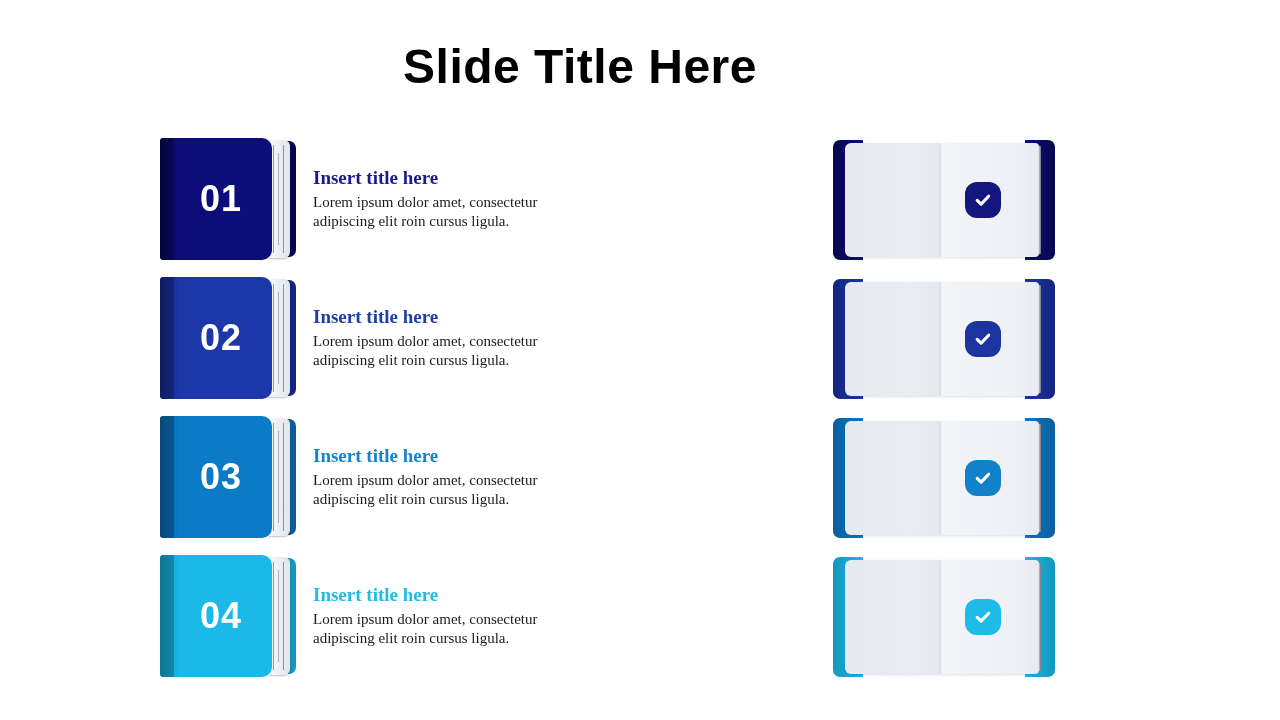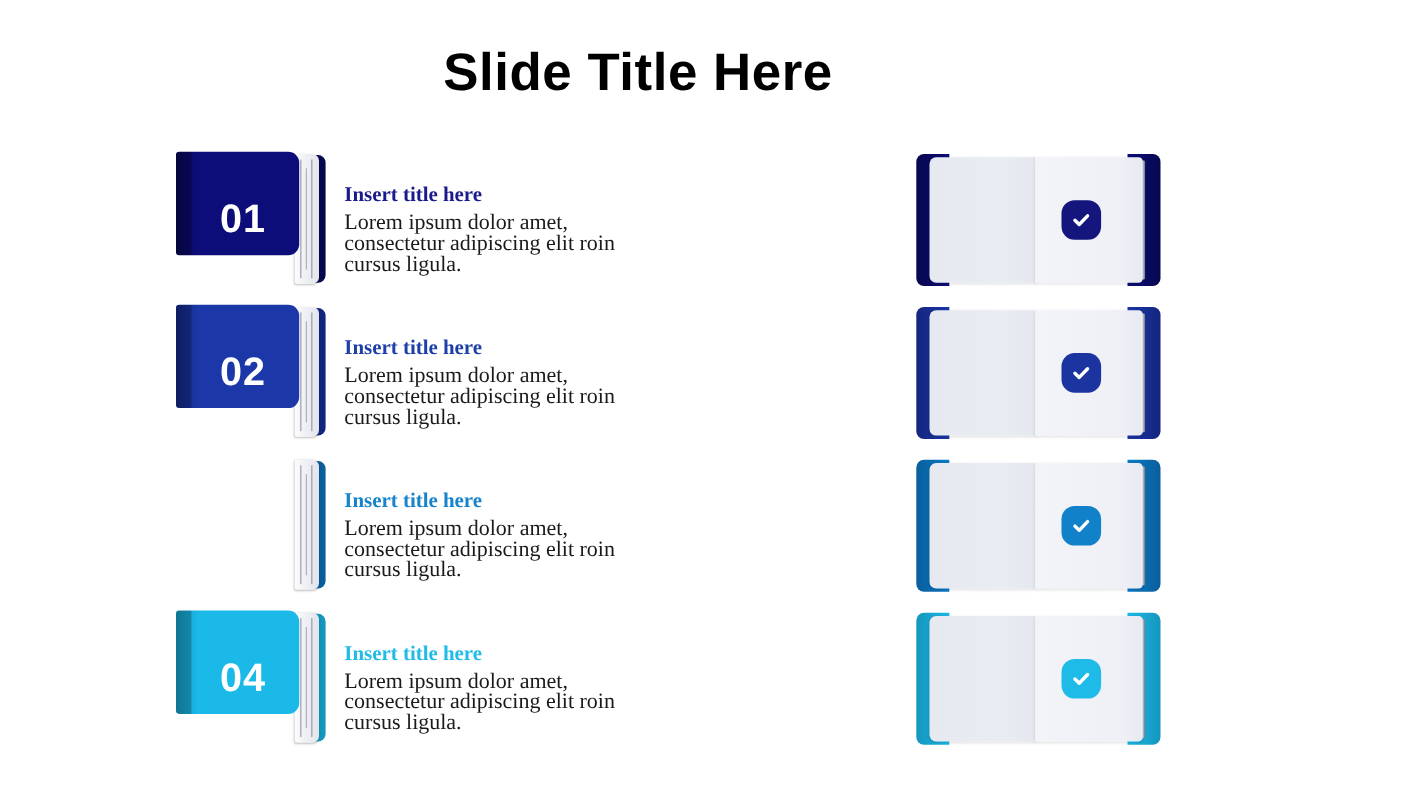--- a/index.html
+++ b/index.html
@@ -79,21 +79,21 @@
     opacity: 0.75;
   }
   .bc-pages i:nth-child(1) { left: 5px; }
   .bc-pages i:nth-child(2) { left: 10px; height: 92px; top: 13px; opacity:0.55;}
   .bc-pages i:nth-child(3) { left: 15px; }
   .bc-cover {
     position: absolute;
     left: 0;
     top: 0;
     width: 112px;
-    height: 94px;
+    height: 122px;
     border-radius: 3px 10px 10px 3px;
     overflow: hidden;
   }
   .bc-cover .shade {
     position: absolute;
     left: 0; top: 0;
     width: 14px; height: 100%;
     background: rgba(0,0,0,0.22);
   }
   .bc-num {
@@ -120,21 +120,21 @@
     font-family: Liberation Serif, serif;
   }
   .item-title {
     font-size: 19px;
     font-weight: bold;
     line-height: 24px;
     margin: 0 0 3px 0;
     white-space: nowrap;
   }
   .item-desc {
-    font-size: 20px;
+    font-size: 15px;
     line-height: 19px;
     color: #1a1a1a;
     margin: 0;
     width: 280px;
   }
 
   
   .book-open {
     position: absolute;
     left: 833px;
@@ -258,20 +258,24 @@
 </div>
 
 <div class="row row-3">
   <div class="book-closed">
     <div class="bc-back" style="background: rgb(10, 94, 156);"></div>
     <div class="bc-pages">
         <i></i>
         <i></i>
         <i></i>
       </div>
+    <div class="bc-cover" style="background: linear-gradient(to right, rgb(10, 94, 156) 0%, rgb(11, 123, 200) 18%, rgb(11, 123, 200) 100%);">
+      <div class="shade"></div>
+      <div class="bc-num">03</div>
+    </div>
   </div>
   <div class="text-block">
     <p class="item-title" style="color: rgb(22, 131, 204);">Insert title here</p>
     <p class="item-desc" style="color: rgb(26, 26, 26);">Lorem ipsum dolor amet, consectetur adipiscing elit roin cursus ligula.</p>
   </div>
   <div class="book-open">
     <div class="bo-coverL" style="background: linear-gradient(to right, rgb(10, 94, 156) 0%, rgb(11, 123, 200) 100%);"></div>
     <div class="bo-coverR" style="background: linear-gradient(to right, rgb(11, 123, 200) 0%, rgb(10, 94, 156) 100%);"></div>
     <div class="bo-pageL"></div>
     <div class="bo-pageR"></div>

